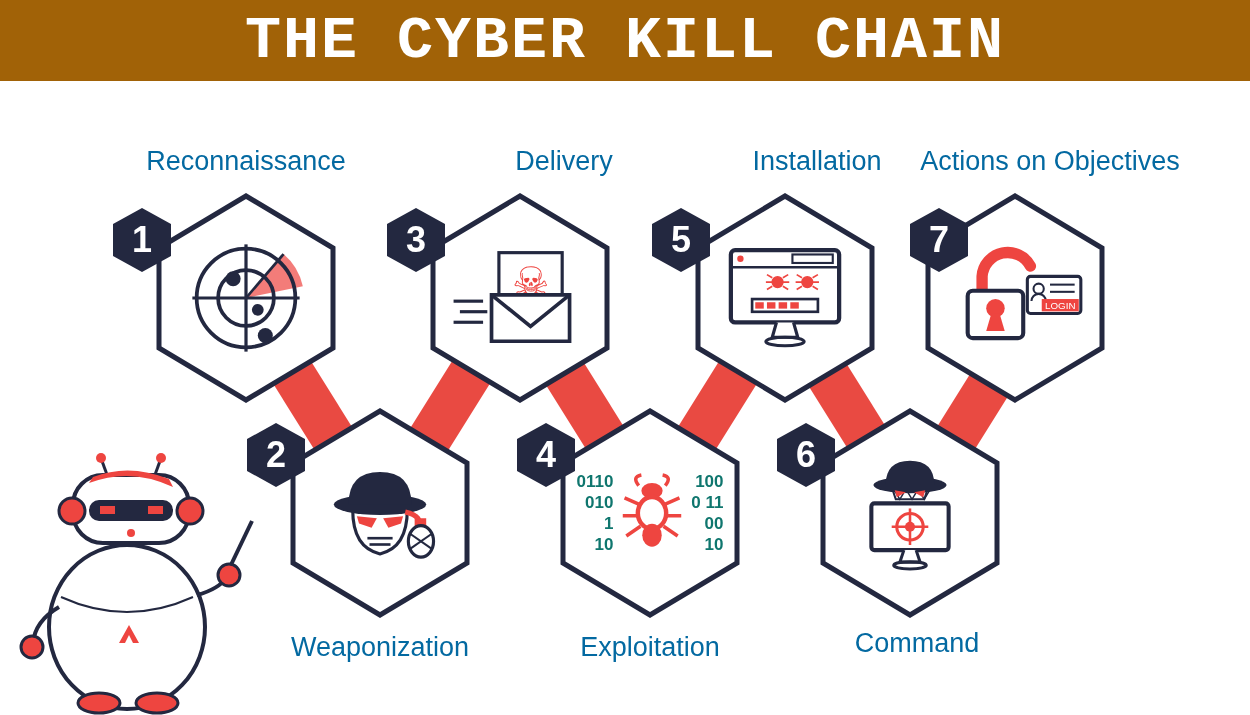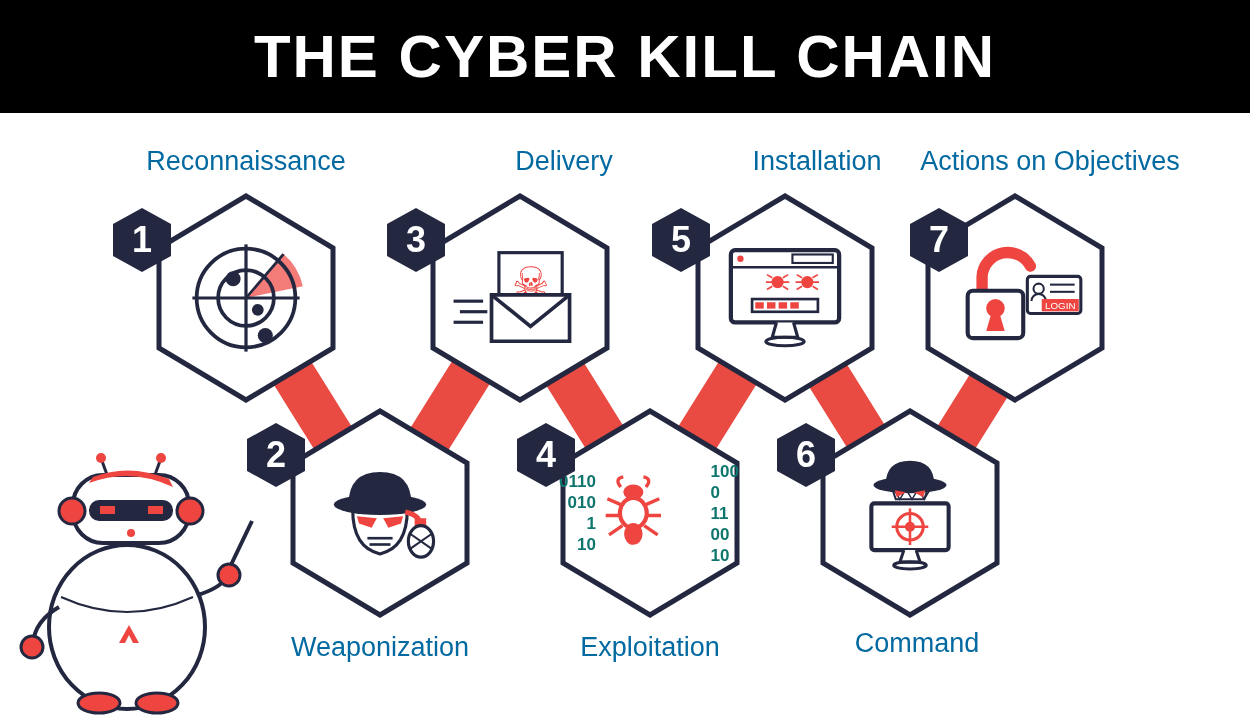--- a/index.html
+++ b/index.html
@@ -2,23 +2,24 @@
 <html><head>
 <meta charset="utf-8">
 <style>
   * { margin:0; padding:0; box-sizing:border-box; }
   html,body { width:1250px; height:715px; }
   body {
     position:relative; overflow:hidden; background:#ffffff;
     font-family:"Liberation Sans", sans-serif;
   }
   .header {
-    position:absolute; left:0; top:0; width:1250px; height:113px;
-    background:#000000; display:flex; align-items:center; justify-content:center;
+    position:absolute; left:0; top:0; width:1250px; height:81px;
+    background:#a16207; display:flex; align-items:center; justify-content:center;
     z-index:5;
+    font-family:Liberation Mono, monospace;
   }
   .header h1 {
     color:#ffffff; font-size:60px; font-weight:800; letter-spacing:2px;
   }
   .connector {
     position:absolute; width:44px; height:180px; background:#e94a42; z-index:1;
   }
   .hex {
     position:absolute; width:182px; height:210px; z-index:2;
   }
@@ -39,21 +40,21 @@
     color:#0369a1; font-size:27px; font-weight:500; white-space:nowrap;
     z-index:4; text-align:center;
   }
   .stage-label .line { white-space:nowrap; line-height:1.15; }
   .bug-icon-wrap { gap:8px; }
   .bin-col {
     display:flex; flex-direction:column; color:#0f766e;
     font-weight:bold; font-size:17px; line-height:21px;
   }
   .bin-col.left  { text-align:right; }
-  .bin-col.right { text-align:left;margin-left:40px; }
+  .bin-col.right { text-align:right; }
   .mascot { position:absolute; left:15px; top:445px; z-index:4; }
 </style>
 </head>
 <body>
 
 <div class="header">
   <h1>THE CYBER KILL CHAIN</h1>
 </div>
 
 <div class="connector" style="left:291px; top:316px; transform:rotate(-32deg);"></div>

